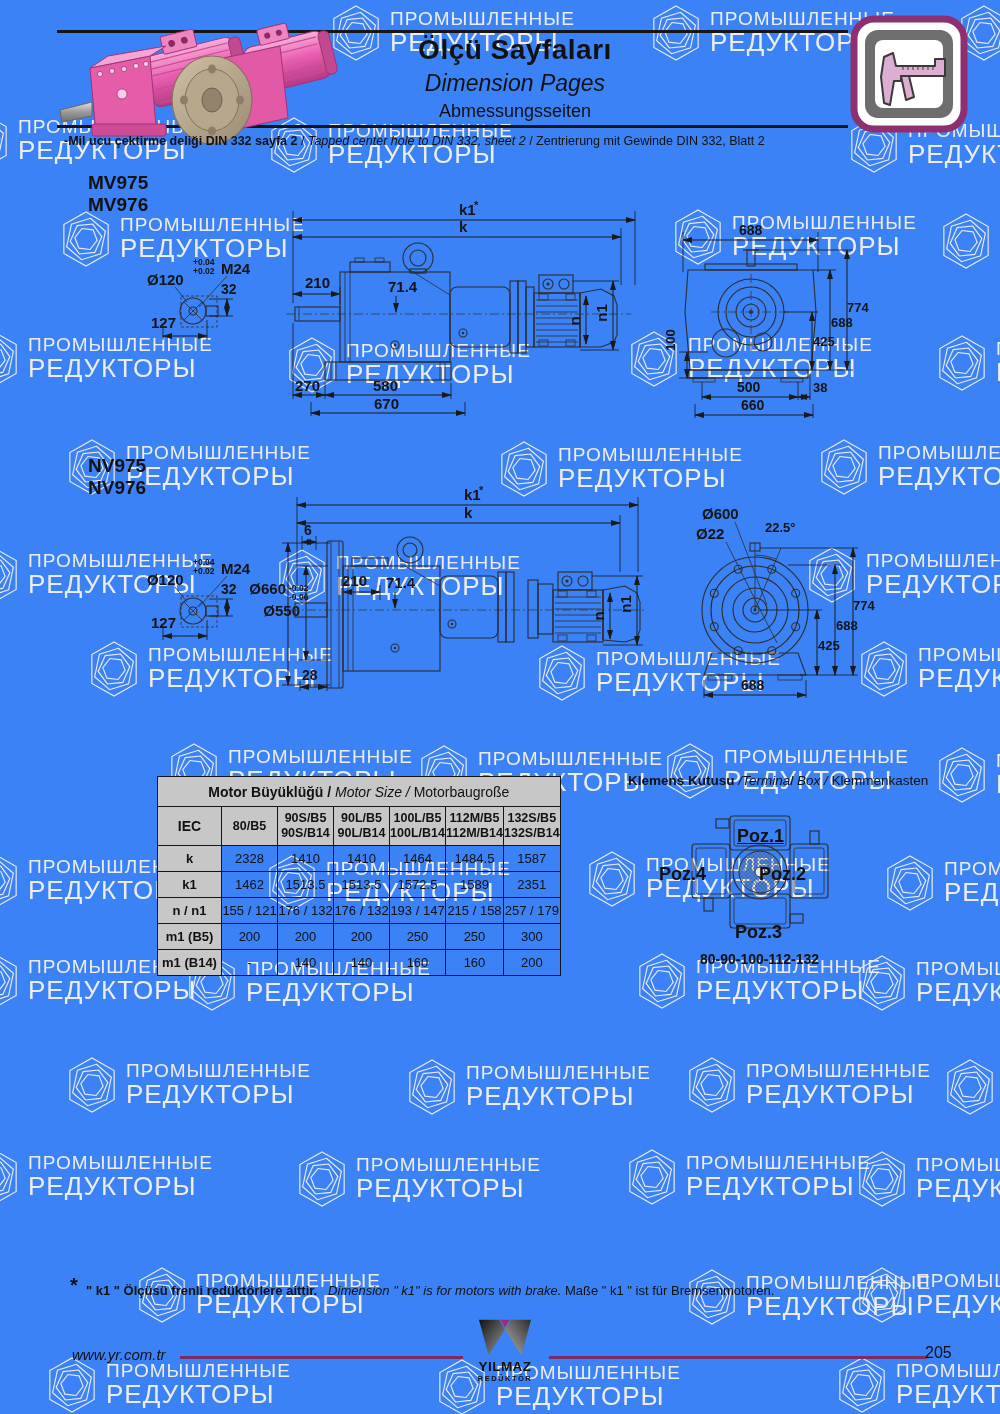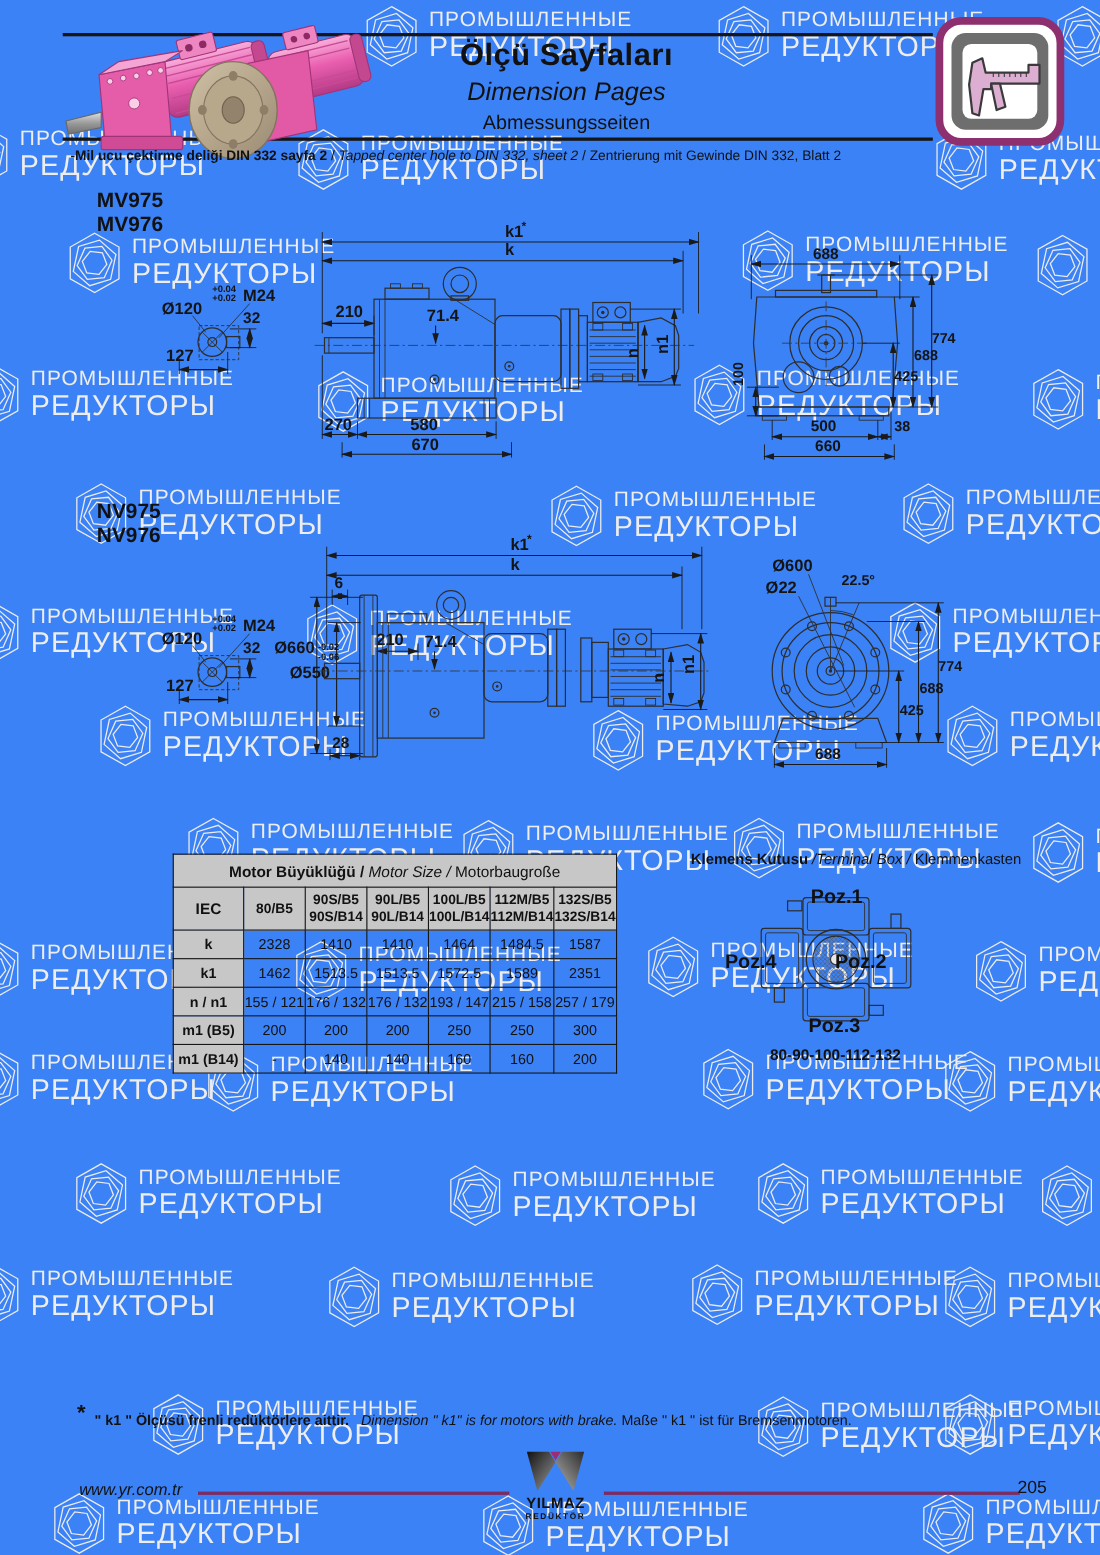--- a/index.html
+++ b/index.html
@@ -1307,21 +1307,21 @@
     <rect class="lt" x="14" y="48" width="30" height="46" rx="2"></rect>
     <rect class="ln" x="34" y="19" width="13" height="9"></rect>
     <rect class="ln" x="128" y="31" width="9" height="13"></rect>
     <rect class="ln" x="108" y="114" width="13" height="9"></rect>
     <rect class="ln" x="22" y="98" width="9" height="13"></rect>
     <circle cx="78" cy="72" r="27" fill="none" stroke="#2d2d2d" stroke-width="1.2"></circle>
     <circle cx="78" cy="72" r="21" fill="url(#hatch)" stroke="#2d2d2d" stroke-width="1"></circle>
     <circle cx="78" cy="72" r="5" fill="#e8e8e8" stroke="#2d2d2d"></circle>
   </svg>
 
-  <div class="poz" style="left:737px;top:805px;">Poz.1</div>
+  <div class="poz" style="left:737px;top:826px;text-decoration:underline;">Poz.1</div>
   <div class="poz" style="left:759px;top:864px;">Poz.2</div>
   <div class="poz" style="left:735px;top:922px;">Poz.3</div>
   <div class="poz" style="left:659px;top:864px;">Poz.4</div>
   <div class="tb-sizes">80-90-100-112-132</div>
 
   <div class="fn-star">*</div>
   <div class="footnote">
     <b>" k1 " Ölçüsü frenli redüktörlere aittir.</b>
     <span>&nbsp;</span>
     <i>Dimension " k1" is for motors with brake.</i>

